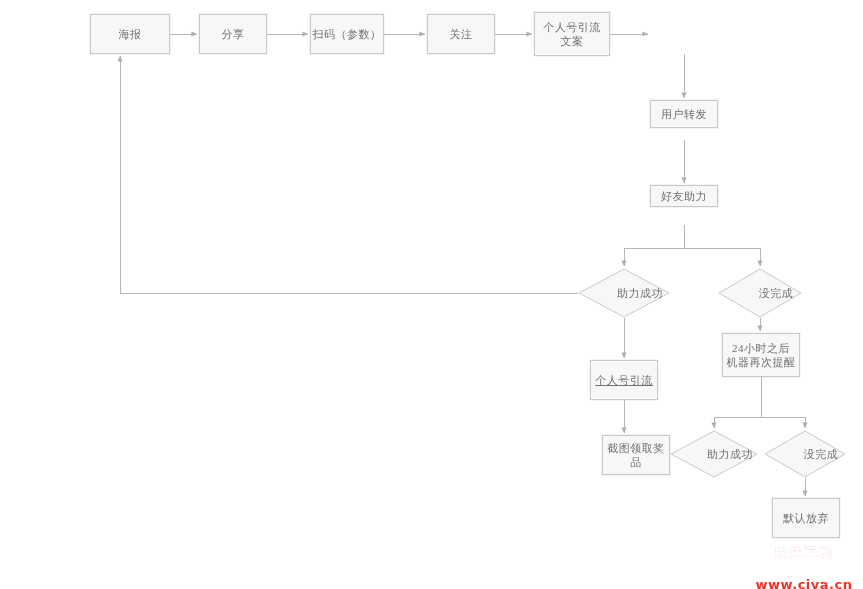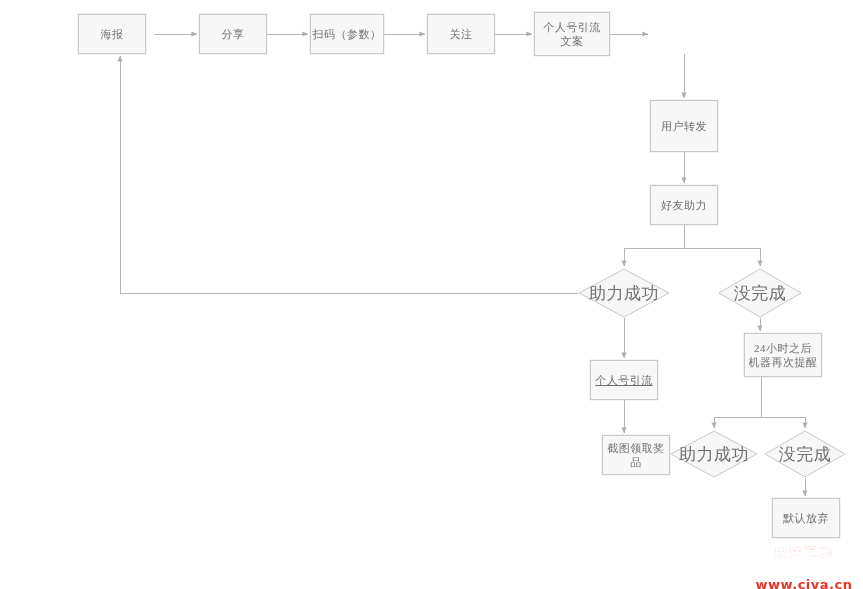--- a/index.html
+++ b/index.html
@@ -48,29 +48,29 @@
   }
   .diamond-shape {
     position: absolute;
     left: 0;
     top: 0;
     width: 100%;
     height: 100%;
   }
   .diamond-label {
     position: absolute;
-    left: 0;
+    left: 16px;
     top: 0;
     width: 100%;
     height: 100%;
     display: flex;
     align-items: center;
     justify-content: center;
     color: #6f6f6f;
-    font-size: 17px;
+    font-size: 11px;
     line-height: 13px;
     text-align: center;
     letter-spacing: 0.5px;
   }
   .two-line {
     white-space: pre-line;
   }
   #watermark {
     position: absolute;
     text-align: center;
@@ -134,21 +134,21 @@
       <path d="M761,417 L805,417 L805,428"></path>
 
       <path d="M670,454 L660,454"></path>
 
       <path d="M805,478 L805,496"></path>
 
       <path d="M578,293 L120,293 L120,56"></path>
     </g>
   </svg>
 
-  <div class="node box" style="left:78px; top:14px; width:68px; height:40px;">
+  <div class="node box" style="left:90px; top:14px; width:80px; height:40px;">
     <span>海报</span>
   </div>
 
   <div class="node box" style="left:199px; top:14px; width:68px; height:40px;">
     <span>分享</span>
   </div>
 
   <div class="node box" style="left:310px; top:14px; width:74px; height:40px;">
     <span>扫码（参数）</span>
   </div>
@@ -156,43 +156,43 @@
   <div class="node box" style="left:427px; top:14px; width:68px; height:40px;">
     <span>关注</span>
   </div>
 
   <div class="node box" style="left:534px; top:12px; width:76px; height:44px;">
     <span class="two-line">个人号引流
 文案</span>
   </div>
 
 
-  <div class="node box" style="left:650px; top:100px; width:68px; height:52px;">
+  <div class="node box" style="left:650px; top:100px; width:68px; height:28px;">
     <span>用户转发</span>
   </div>
 
-  <div class="node box" style="left:650px; top:185px; width:68px; height:40px;text-align:center;">
+  <div class="node box" style="left:650px; top:185px; width:68px; height:22px;text-align:center;">
     <span>好友助力</span>
   </div>
 
   <div class="diamond-wrap" style="left:578px; top:268px; width:92px; height:50px;">
     <svg class="diamond-shape" viewBox="0 0 92 50" preserveAspectRatio="none">
       <polygon points="46,1 91,25 46,49 1,25" fill="#f7f7f7" stroke="#c9c9c9" stroke-width="1"></polygon>
     </svg>
     <div class="diamond-label">助力成功</div>
   </div>
 
   <div class="diamond-wrap" style="left:718px; top:268px; width:84px; height:50px;">
     <svg class="diamond-shape" viewBox="0 0 84 50" preserveAspectRatio="none">
       <polygon points="42,1 83,25 42,49 1,25" fill="#f7f7f7" stroke="#c9c9c9" stroke-width="1"></polygon>
     </svg>
     <div class="diamond-label">没完成</div>
   </div>
 
-  <div class="node box" style="left:744px; top:333px; width:78px; height:44px;">
+  <div class="node box" style="left:722px; top:333px; width:78px; height:44px;">
     <span class="two-line">24小时之后
 机器再次提醒</span>
   </div>
 
   <div class="node box" style="left:590px; top:360px; width:68px; height:40px;text-decoration:underline;">
     <span>个人号引流</span>
   </div>
 
   <div class="node box" style="left:590px; top:435px; width:68px; height:40px;margin-left:12px;">
     <span>截图领取奖品</span>

